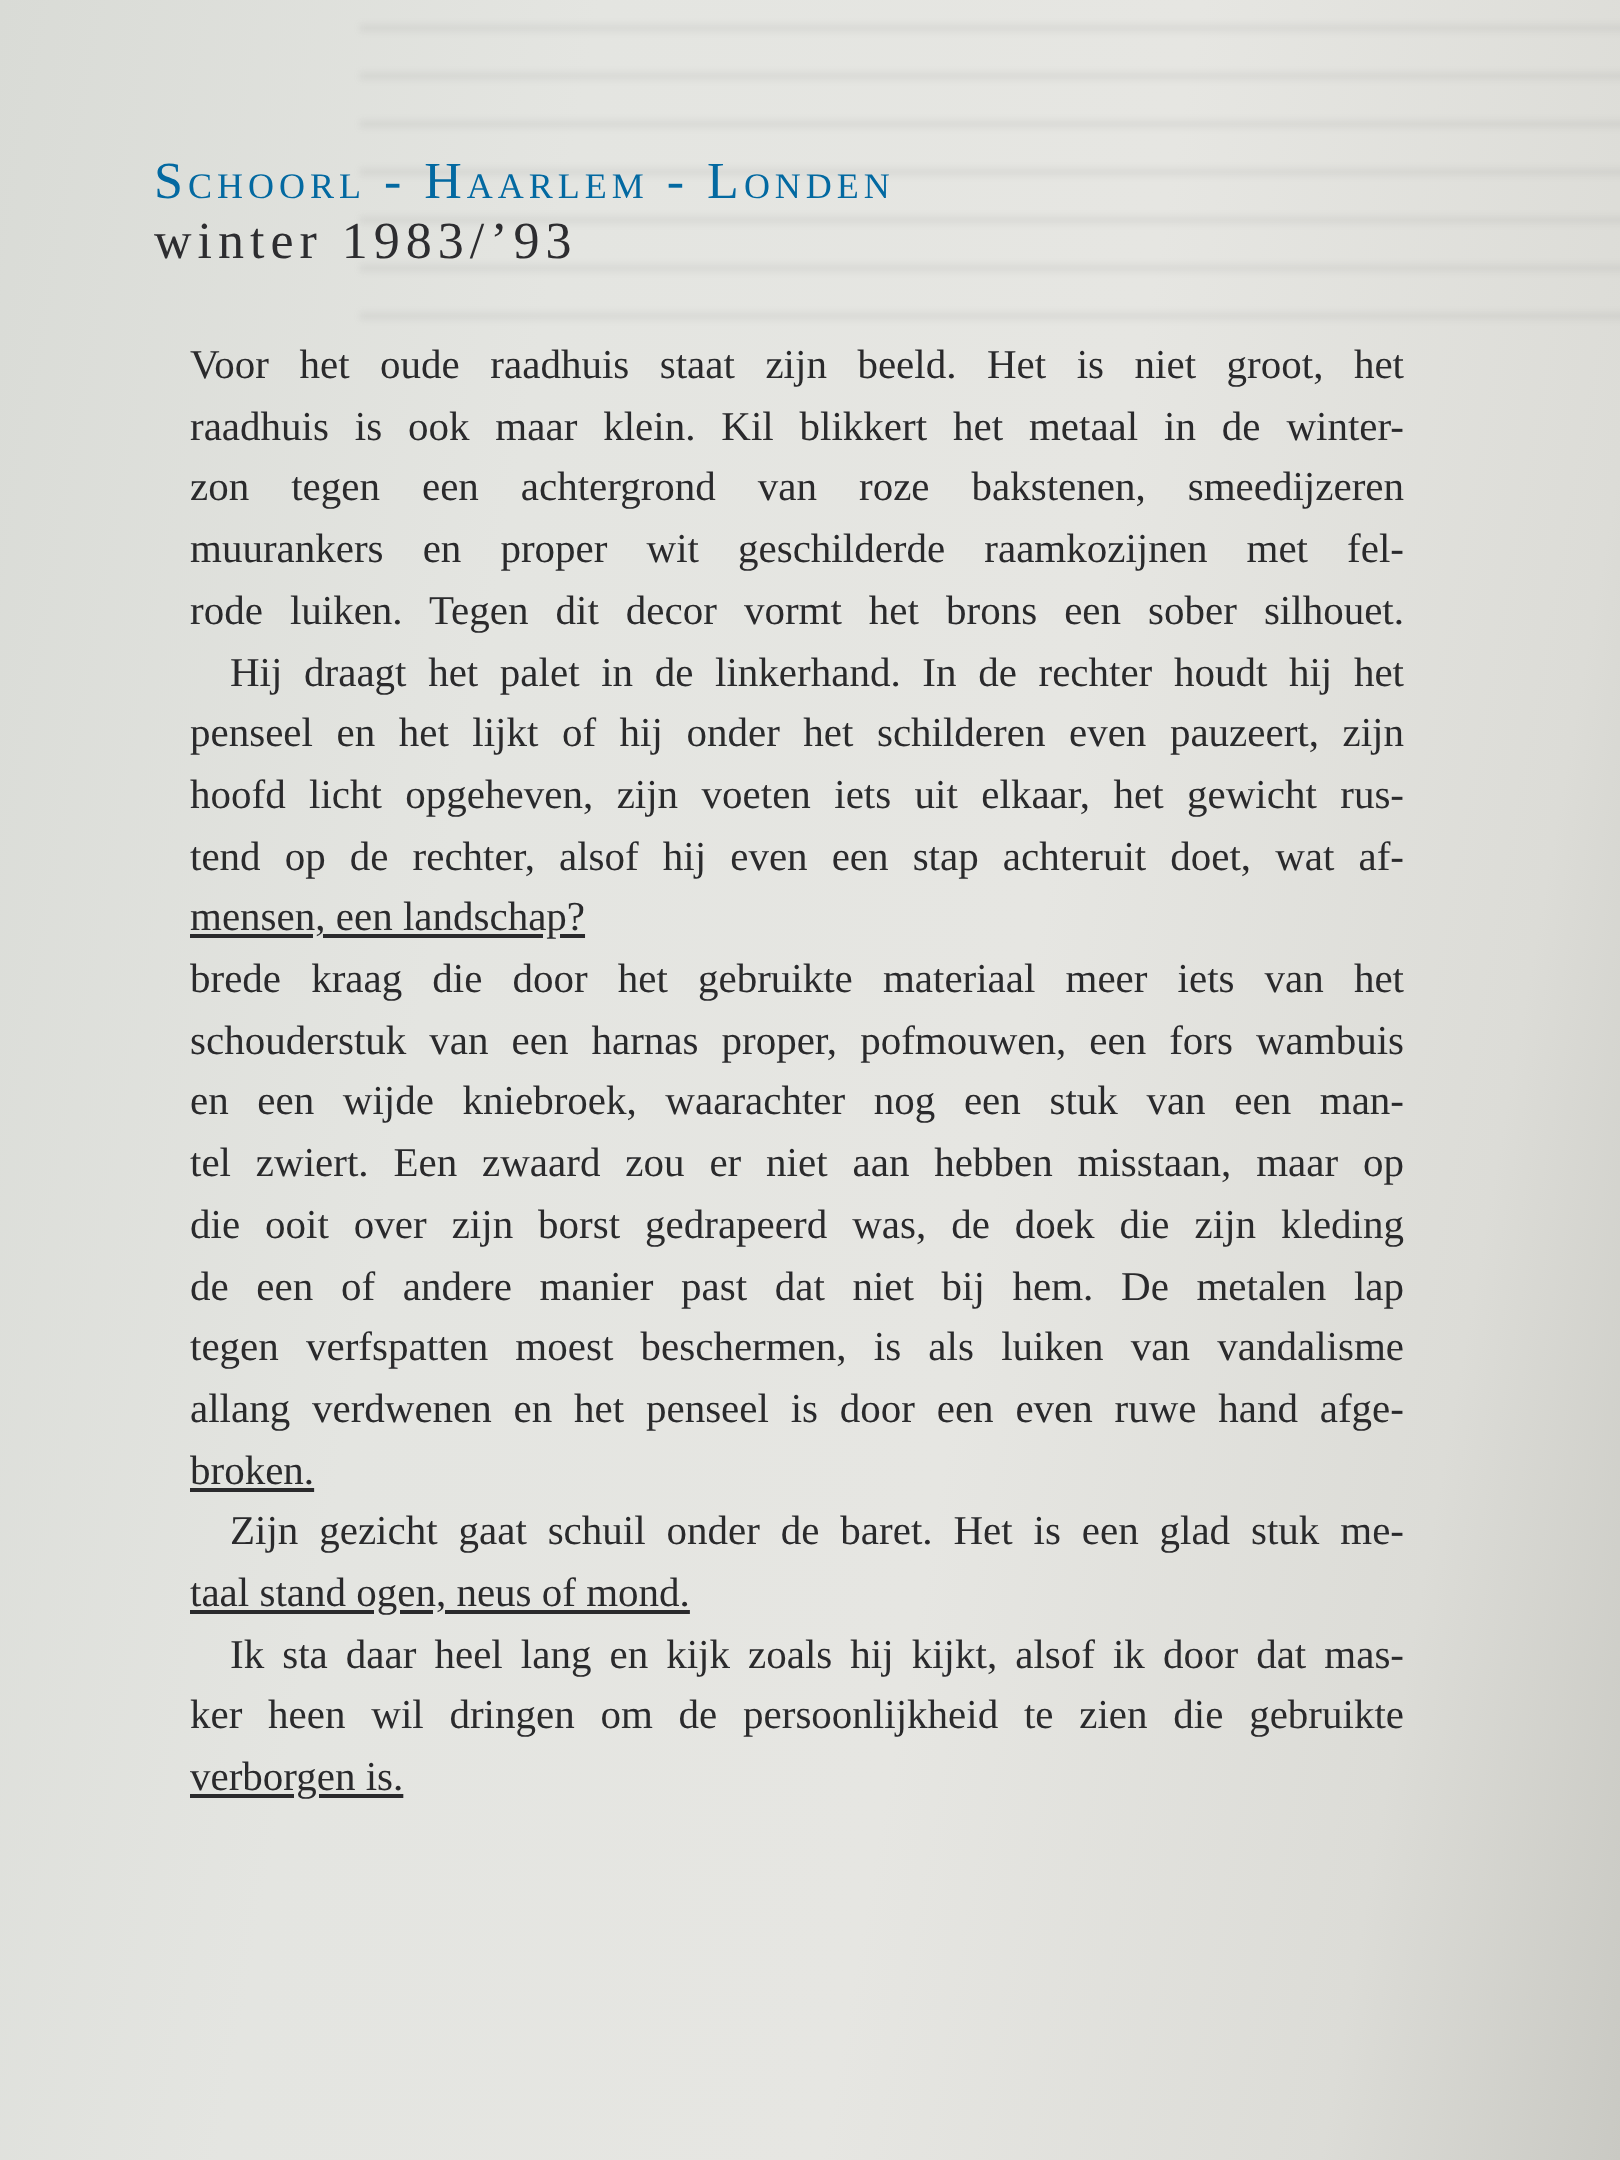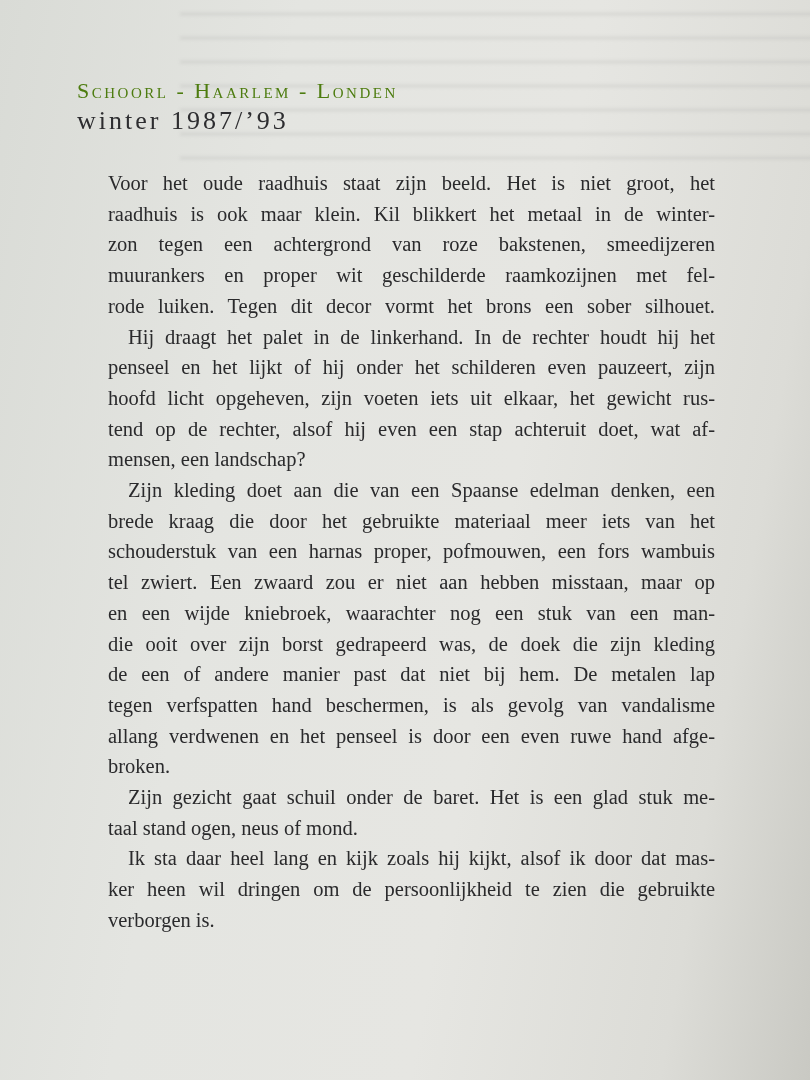--- a/index.html
+++ b/index.html
@@ -12,65 +12,64 @@
   }
   .ghost {
     position: absolute; left: 180px; top: 0; width: 640px; height: 170px;
     background: repeating-linear-gradient(180deg, transparent 0px, transparent 12px, rgba(120,120,120,0.10) 12px, rgba(120,120,120,0.10) 16px, transparent 16px, transparent 24px);
     filter: blur(1.5px);
   }
   .heading {
     position: absolute; left: 77px; top: 76px;
     letter-spacing: 2.5px;
   }
-  .heading .line1 { font-size: 22px; font-variant: small-caps; line-height: 30px; color:#4d7c0f; }
+  .heading .line1 { font-size: 26px; font-variant: small-caps; line-height: 30px; color:#0369a1; }
   .heading .line2 { font-size: 26px; line-height: 30px; color:#2d2d30; letter-spacing: 3px; }
   .body-text {
-    position: absolute; left: 108px; top: 168px; width: 607px;
+    position: absolute; left: 95px; top: 168px; width: 607px;
     font-size: 20.5px; line-height: 30.7px; text-align: justify;
   }
   .body-text p { margin: 0; }
   .body-text .line { display: block; text-align: justify; text-align-last: justify; white-space: nowrap; }
-  .body-text .line.last { text-align-last: left; }
+  .body-text .line.last { text-align-last: left; text-decoration: underline; }
   .indent { padding-left: 20px; font-family: Liberation Serif, serif; }
 </style>
 </head>
 <body>
 
 <div class="ghost"></div>
 
 <div class="heading">
   <div class="line1">Schoorl - Haarlem - Londen</div>
-  <div class="line2">winter 1987/’93</div>
+  <div class="line2">winter 1983/’93</div>
 </div>
 
 <div class="body-text">
   <p>
     <span class="line">Voor het oude raadhuis staat zijn beeld. Het is niet groot, het</span>
     <span class="line">raadhuis is ook maar klein. Kil blikkert het metaal in de winter-</span>
     <span class="line">zon tegen een achtergrond van roze bakstenen, smeedijzeren</span>
     <span class="line">muurankers en proper wit geschilderde raamkozijnen met fel-</span>
     <span class="line">rode luiken. Tegen dit decor vormt het brons een sober silhouet.</span>
   </p>
   <p>
     <span class="line indent">Hij draagt het palet in de linkerhand. In de rechter houdt hij het</span>
     <span class="line">penseel en het lijkt of hij onder het schilderen even pauzeert, zijn</span>
     <span class="line">hoofd licht opgeheven, zijn voeten iets uit elkaar, het gewicht rus-</span>
     <span class="line">tend op de rechter, alsof hij even een stap achteruit doet, wat af-</span>
     <span class="line last">mensen, een landschap?</span>
   </p>
   <p>
-    <span class="line indent">Zijn kleding doet aan die van een Spaanse edelman denken, een</span>
     <span class="line">brede kraag die door het gebruikte materiaal meer iets van het</span>
     <span class="line">schouderstuk van een harnas proper, pofmouwen, een fors wambuis</span>
+    <span class="line">en een wijde kniebroek, waarachter nog een stuk van een man-</span>
     <span class="line">tel zwiert. Een zwaard zou er niet aan hebben misstaan, maar op</span>
-    <span class="line">en een wijde kniebroek, waarachter nog een stuk van een man-</span>
     <span class="line">die ooit over zijn borst gedrapeerd was, de doek die zijn kleding</span>
     <span class="line">de een of andere manier past dat niet bij hem. De metalen lap</span>
-    <span class="line">tegen verfspatten hand beschermen, is als gevolg van vandalisme</span>
+    <span class="line">tegen verfspatten moest beschermen, is als luiken van vandalisme</span>
     <span class="line">allang verdwenen en het penseel is door een even ruwe hand afge-</span>
     <span class="line last">broken.</span>
   </p>
   <p>
     <span class="line indent">Zijn gezicht gaat schuil onder de baret. Het is een glad stuk me-</span>
     <span class="line last">taal stand ogen, neus of mond.</span>
   </p>
   <p>
     <span class="line indent">Ik sta daar heel lang en kijk zoals hij kijkt, alsof ik door dat mas-</span>
     <span class="line">ker heen wil dringen om de persoonlijkheid te zien die gebruikte</span>

